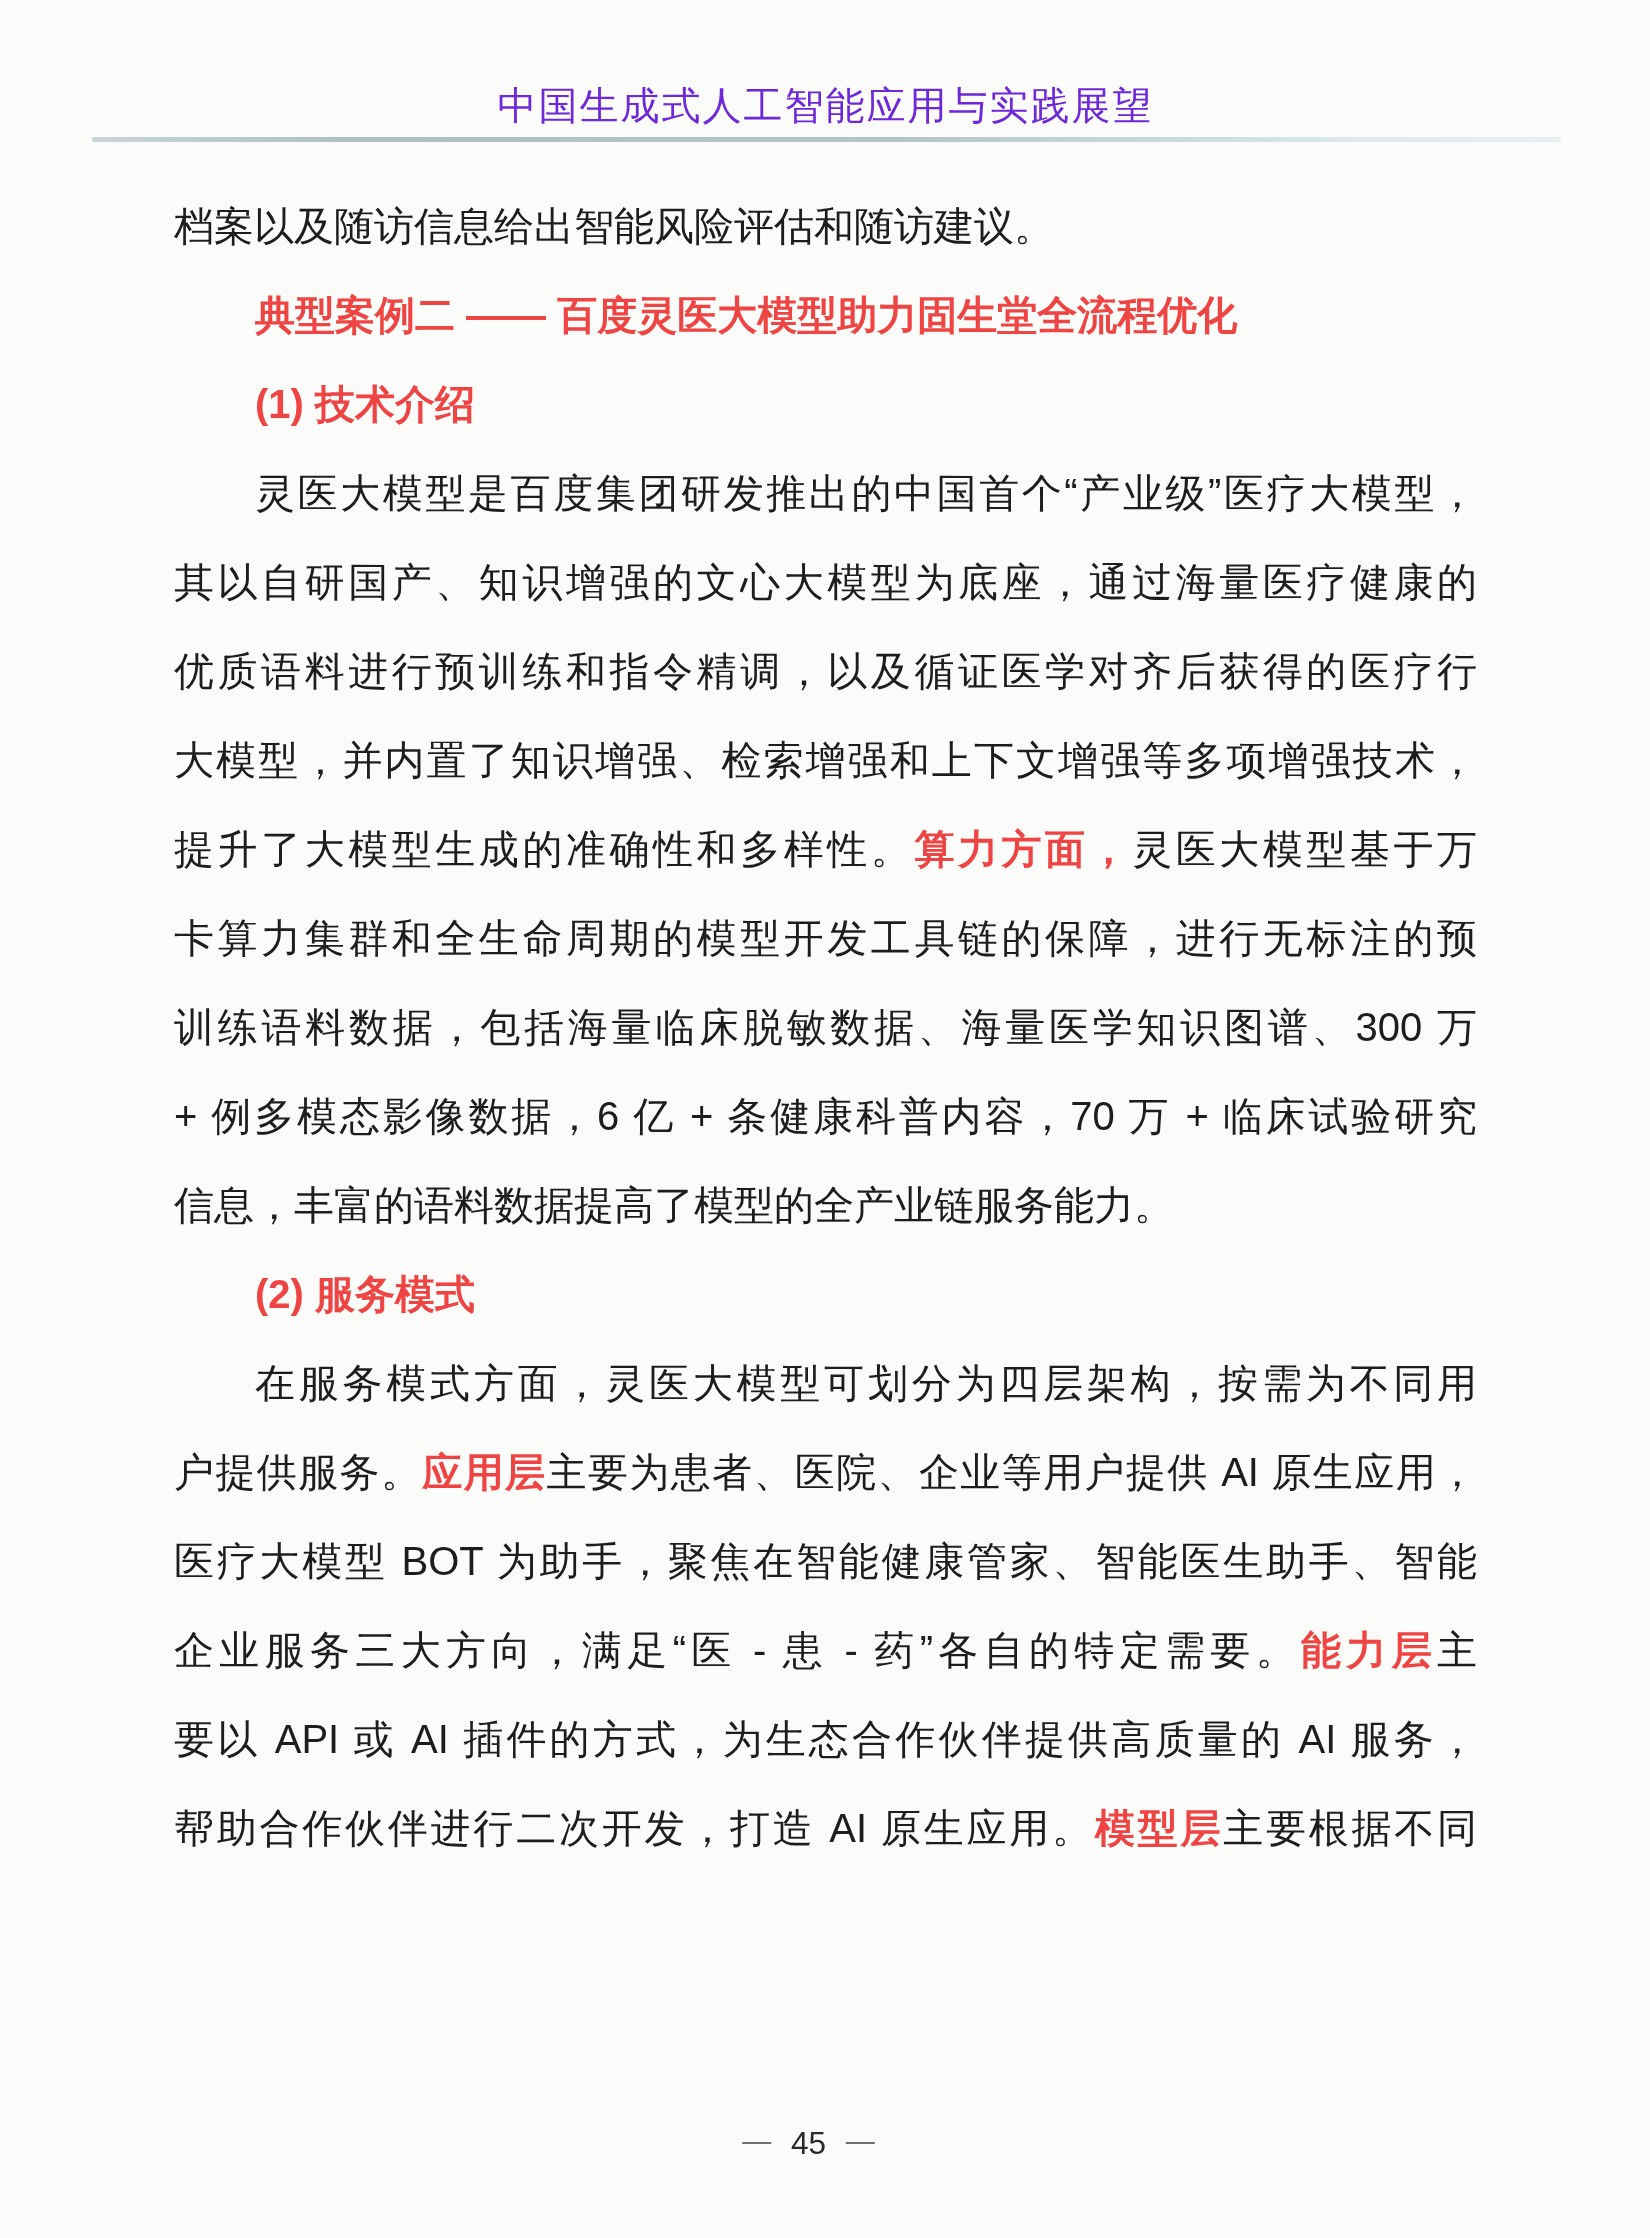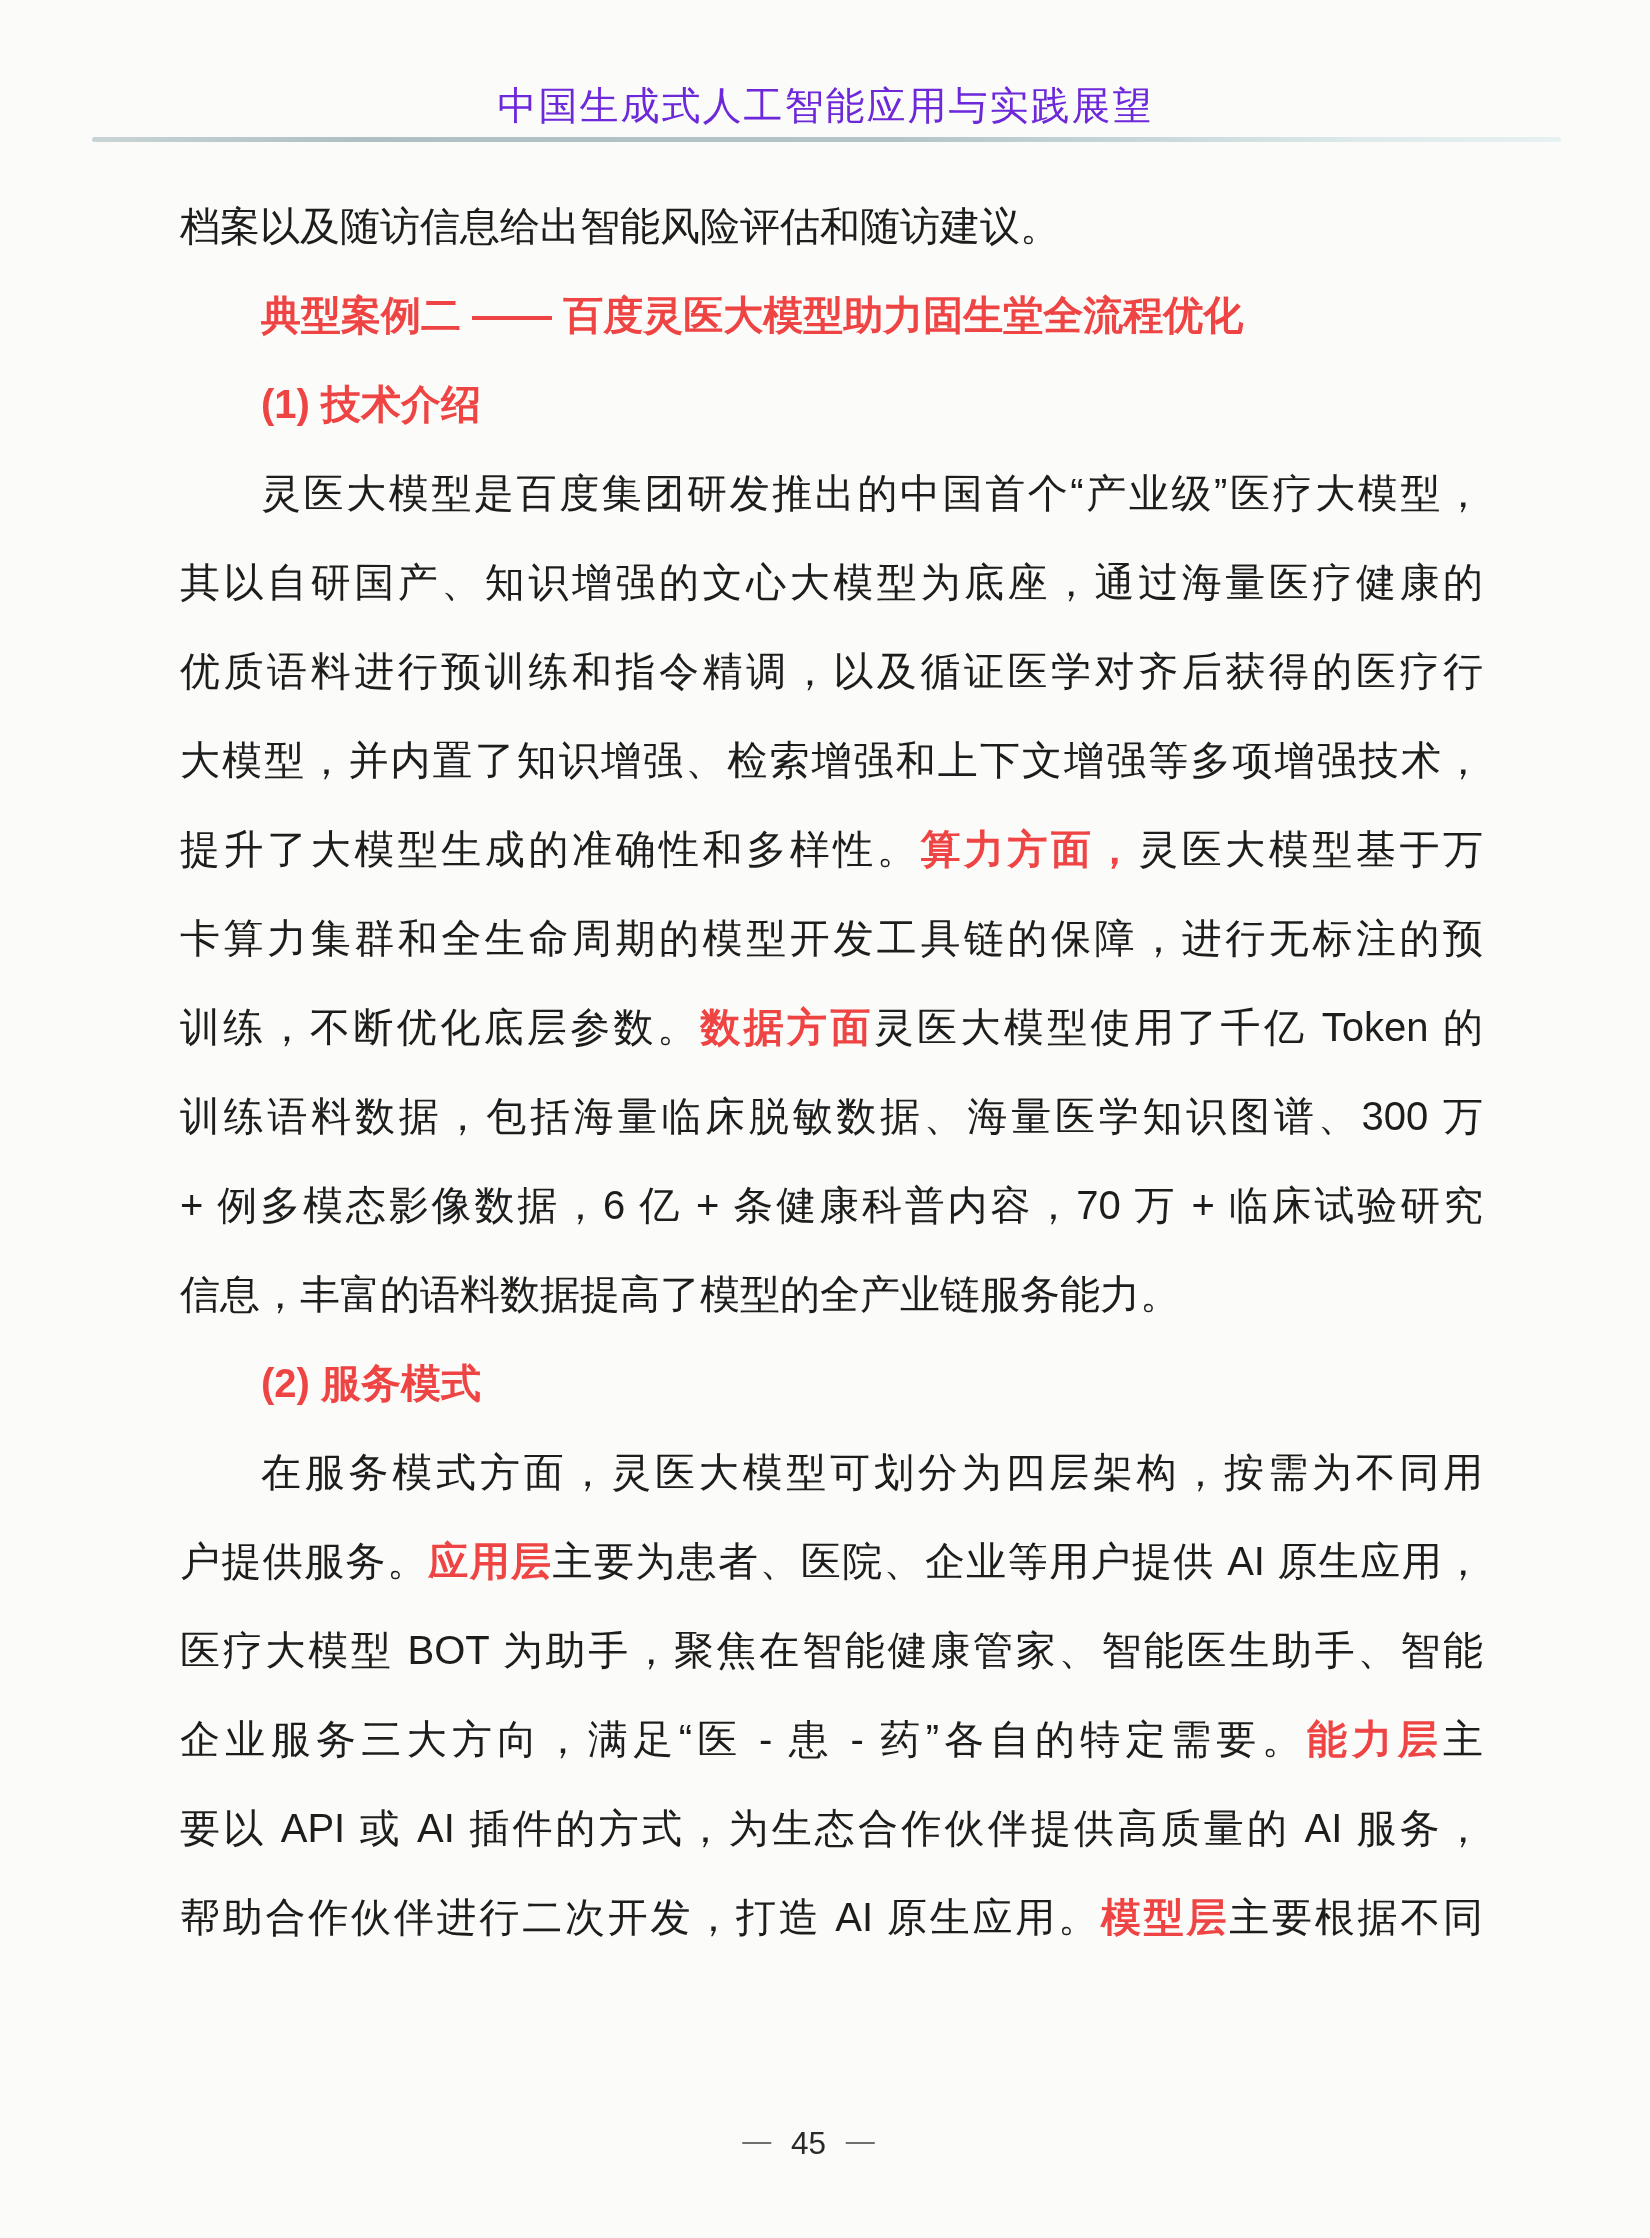--- a/index.html
+++ b/index.html
@@ -34,21 +34,21 @@
     height: 4.6px;
     border-radius: 2.6px;
     background: linear-gradient(to right,
       #c9d4d6 0%, #aec0c3 18%, #b4c5c8 55%,
       #c8d8da 72%, #dde9eb 86%, #e7f1f2 100%);
   }
   
   .doc-body {
     position: absolute;
     top: 182px;
-    left: 180px;
+    left: 174px;
     width: 1303px;
     color: #1d1d1d;
   }
   .line {
     height: 89px;
     line-height: 89px;
     font-size: 40px;
     text-align: justify;
     text-align-last: left;
     white-space: normal;
@@ -86,21 +86,20 @@
 <div class="doc-body">
     <div class="line"><span>档案以及随访信息给出智能风险评估和随访建议。</span></div>
     <div class="line ind"><span class="b">典型案例二 —— 百度灵医大模型助力固生堂全流程优化</span></div>
     <div class="line ind"><span class="b">(1) 技术介绍</span></div>
     <div class="line ind just"><span>灵医大模型是百度集团研发推出的中国首个“产业级”医疗大模型，</span></div>
     <div class="line just"><span>其以自研国产、知识增强的文心大模型为底座，通过海量医疗健康的</span></div>
     <div class="line just"><span>优质语料进行预训练和指令精调，以及循证医学对齐后获得的医疗行</span></div>
     <div class="line just"><span>大模型，并内置了知识增强、检索增强和上下文增强等多项增强技术，</span></div>
     <div class="line just"><span>提升了大模型生成的准确性和多样性。</span><span class="b">算力方面，</span><span>灵医大模型基于万</span></div>
     <div class="line just"><span>卡算力集群和全生命周期的模型开发工具链的保障，进行无标注的预</span></div>
-    <div class="line just"><span>训练，不断优化底层参数。</span><span class="b">数据方面</span><span>灵医大模型使用了千亿 Token 的</span></div>
     <div class="line just"><span>训练语料数据，包括海量临床脱敏数据、海量医学知识图谱、300 万</span></div>
     <div class="line just"><span>+ 例多模态影像数据，6 亿 + 条健康科普内容，70 万 + 临床试验研究</span></div>
     <div class="line"><span>信息，丰富的语料数据提高了模型的全产业链服务能力。</span></div>
     <div class="line ind"><span class="b">(2) 服务模式</span></div>
     <div class="line ind just"><span>在服务模式方面，灵医大模型可划分为四层架构，按需为不同用</span></div>
     <div class="line just"><span>户提供服务。</span><span class="b">应用层</span><span>主要为患者、医院、企业等用户提供 AI 原生应用，</span></div>
     <div class="line just"><span>医疗大模型 BOT 为助手，聚焦在智能健康管家、智能医生助手、智能</span></div>
     <div class="line just"><span>企业服务三大方向，满足“医 - 患 - 药”各自的特定需要。</span><span class="b">能力层</span><span>主</span></div>
     <div class="line just"><span>要以 API 或 AI 插件的方式，为生态合作伙伴提供高质量的 AI 服务，</span></div>
     <div class="line just"><span>帮助合作伙伴进行二次开发，打造 AI 原生应用。</span><span class="b">模型层</span><span>主要根据不同</span></div>

